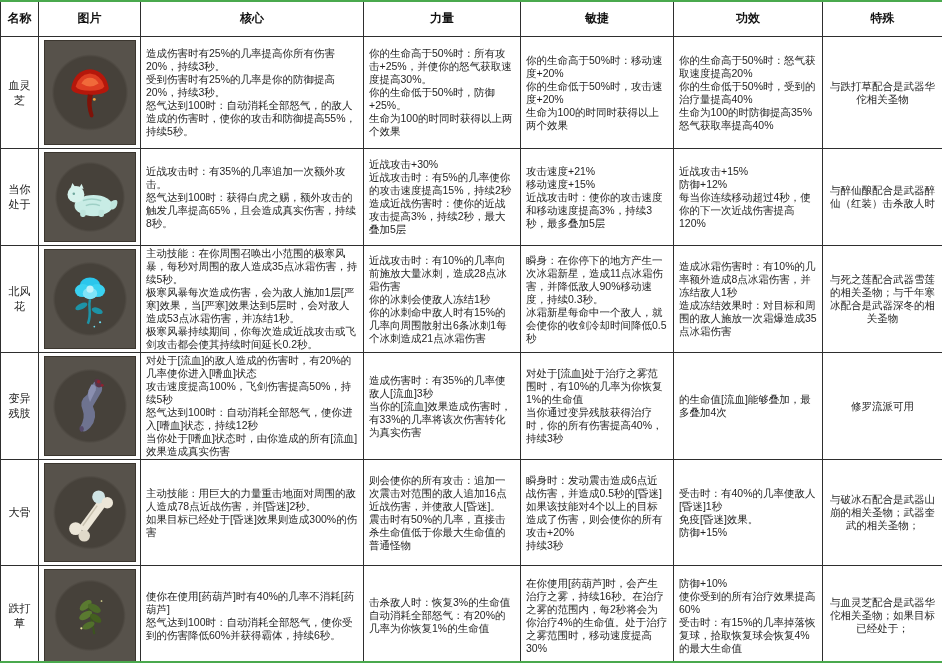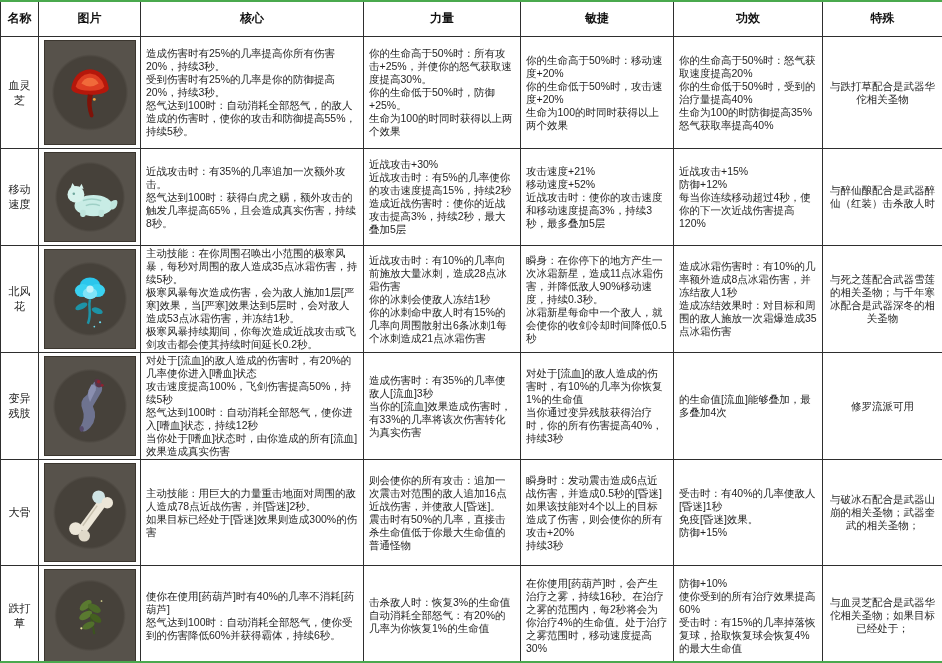--- a/index.html
+++ b/index.html
@@ -104,21 +104,21 @@
             <div class="desc">你的生命高于50%时：怒气获取速度提高20%
 你的生命低于50%时，受到的治疗量提高40%
 生命为100的时防御提高35%怒气获取率提高40%</div>
           </td>
       <td class="body-cell special-cell">
             <div class="desc">与跌打草配合是武器华佗相关圣物</div>
           </td>
     </tr>
 
     <tr style="height:97px">
-      <td class="name-cell">移动速度</td>
+      <td class="name-cell">当你处于</td>
       <td class="img-cell">
         <div class="tile">
           <svg viewBox="0 0 100 100">
             <ellipse cx="55" cy="62" rx="27" ry="15" fill="#c8ece5"></ellipse>
             <circle cx="30" cy="46" r="12" fill="#d6f2ec"></circle>
             <path d="M22 38 L25 30 L30 37 Z" fill="#d6f2ec"></path>
             <path d="M34 38 L38 31 L41 38 Z" fill="#d6f2ec"></path>
             <path d="M80 56 Q92 50 88 62 Q84 70 78 66 Z" fill="#bfe5dd"></path>
             <rect x="36" y="68" width="8" height="10" rx="3" fill="#bfe5dd"></rect>
             <rect x="62" y="68" width="8" height="10" rx="3" fill="#bfe5dd"></rect>
@@ -132,21 +132,21 @@
             <div class="desc">近战攻击时：有35%的几率追加一次额外攻击。
 怒气达到100时：获得白虎之赐，额外攻击的触发几率提高65%，且会造成真实伤害，持续8秒。</div>
           </td>
       <td class="body-cell">
             <div class="desc">近战攻击+30%
 近战攻击时：有5%的几率使你的攻击速度提高15%，持续2秒
 造成近战伤害时：使你的近战攻击提高3%，持续2秒，最大叠加5层</div>
           </td>
       <td class="body-cell">
             <div class="desc">攻击速度+21%
-移动速度+52%
+移动速度+15%
 近战攻击时：使你的攻击速度和移动速度提高3%，持续3秒，最多叠加5层</div>
           </td>
       <td class="body-cell">
             <div class="desc">近战攻击+15%
 防御+12%
 每当你连续移动超过4秒，使你的下一次近战伤害提高120%</div>
           </td>
       <td class="body-cell special-cell">
             <div class="desc">与醉仙酿配合是武器醉仙（红装）击杀敌人时</div>
           </td>
@@ -211,21 +211,21 @@
             <div class="desc">对处于[流血]的敌人造成的伤害时，有20%的几率使你进入[嗜血]状态
 攻击速度提高100%，飞剑伤害提高50%，持续5秒
 怒气达到100时：自动消耗全部怒气，使你进入[嗜血]状态，持续12秒
 当你处于[嗜血]状态时，由你造成的所有[流血]效果造成真实伤害</div>
           </td>
       <td class="body-cell">
             <div class="desc">造成伤害时：有35%的几率使敌人[流血]3秒
 当你的[流血]效果造成伤害时，有33%的几率将该次伤害转化为真实伤害</div>
           </td>
       <td class="body-cell">
-            <div class="desc">对处于[流血]的敌人造成的伤害时，有10%的几率为你恢复1%的生命值
+            <div class="desc">对处于[流血]处于治疗之雾范围时，有10%的几率为你恢复1%的生命值
 当你通过变异残肢获得治疗时，你的所有伤害提高40%，持续3秒</div>
           </td>
       <td class="body-cell">
             <div class="desc">的生命值[流血]能够叠加，最多叠加4次</div>
           </td>
       <td class="body-cell special-cell">
             <div class="desc">修罗流派可用</div>
           </td>
     </tr>
 

